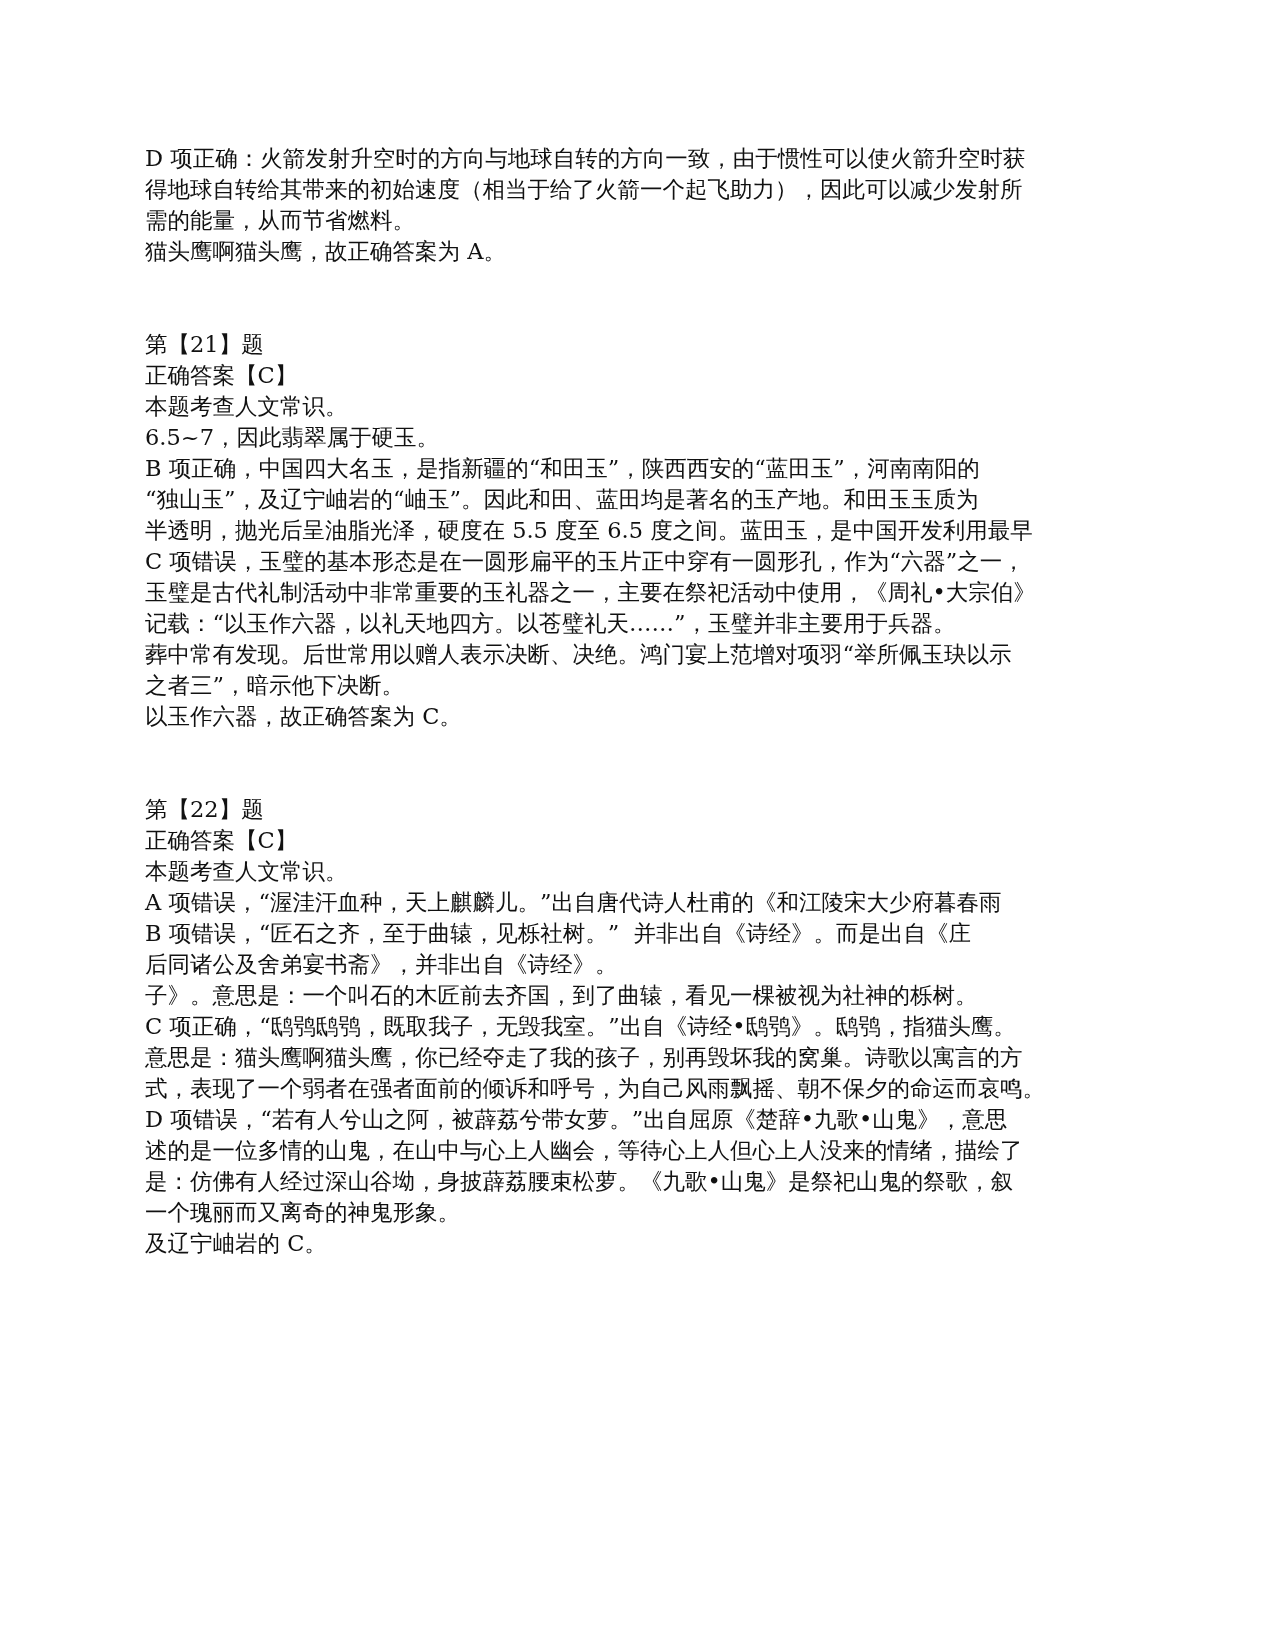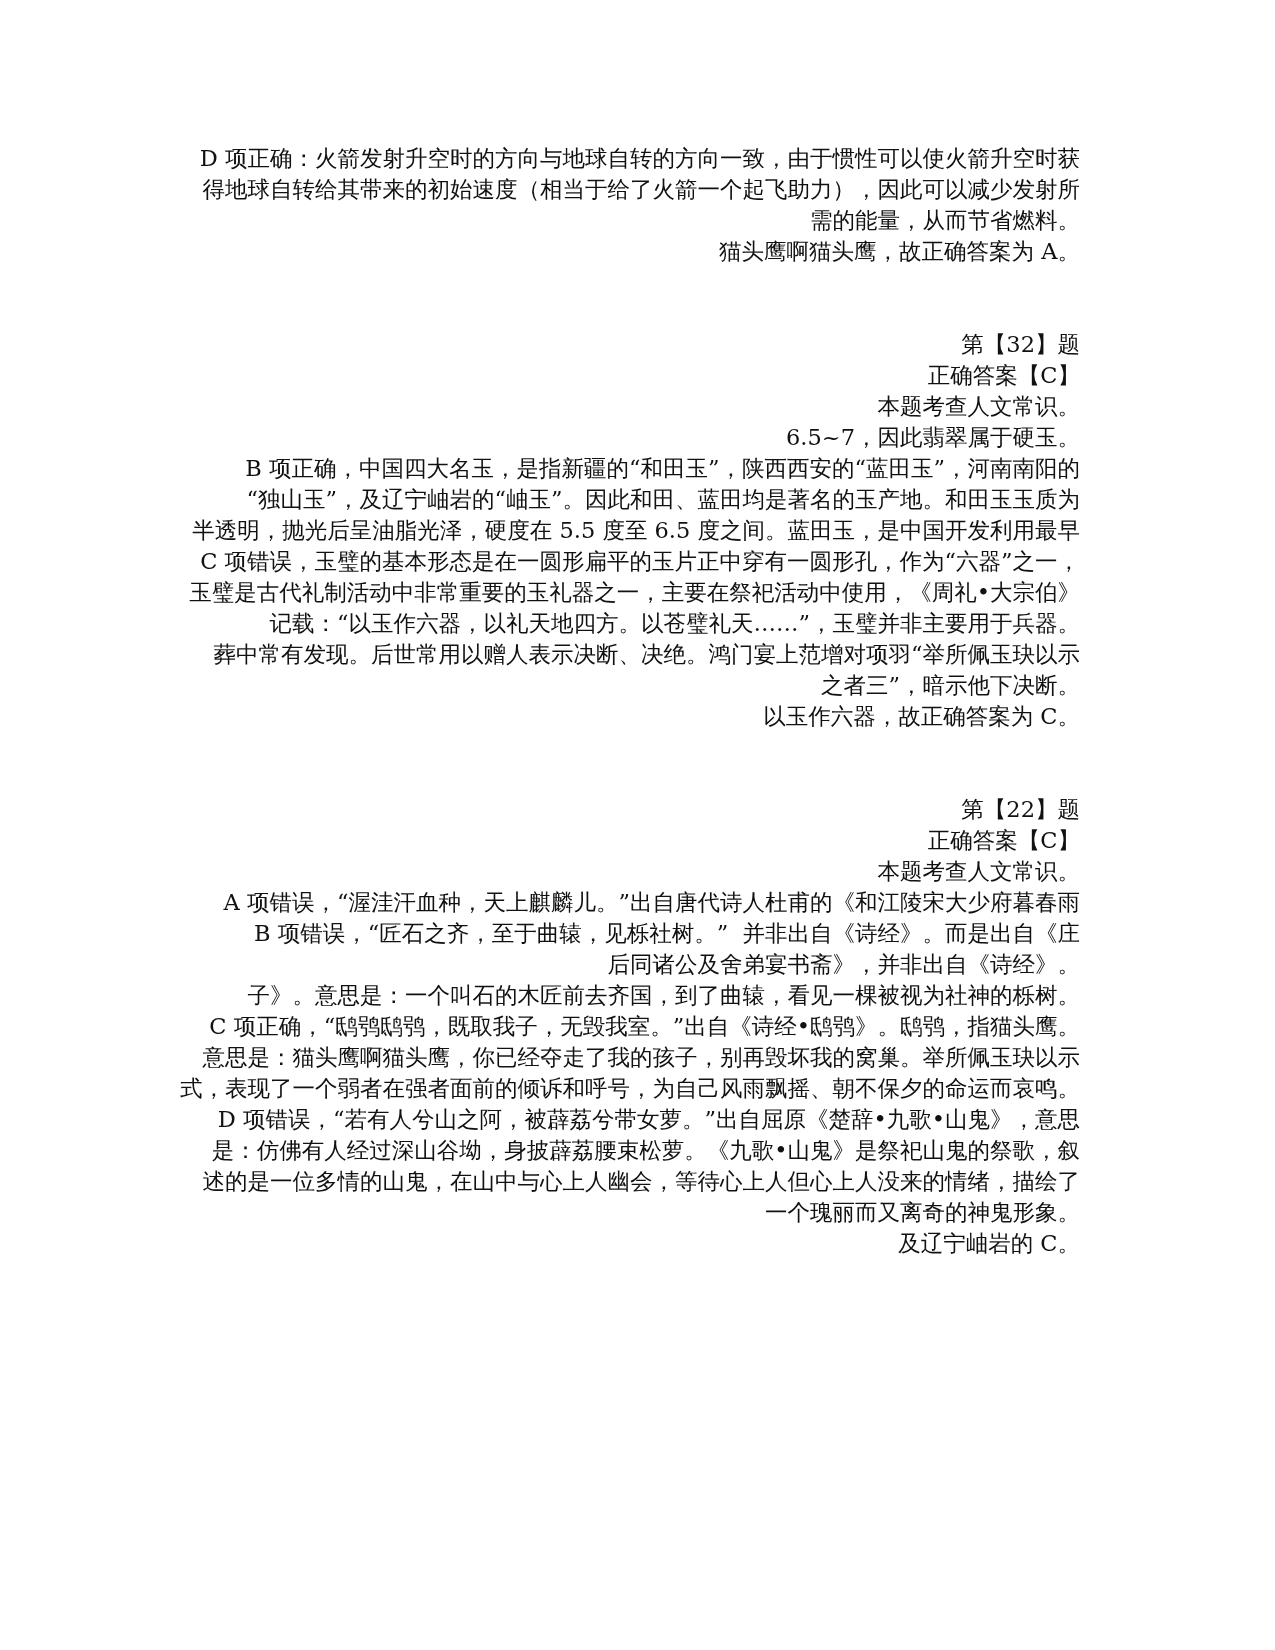--- a/index.html
+++ b/index.html
@@ -2,40 +2,40 @@
 <html><head>
   <meta charset="utf-8">
   <style>
     html, body { margin: 0; padding: 0; background: #ffffff; }
     body { width: 1275px; height: 1650px; position: relative; overflow: hidden; }
     .page {
       position: absolute; left: 145px; top: 143px; width: 935px;
       font-family: "DejaVu Serif", "Liberation Serif", serif;
       font-size: 22.5px; line-height: 31px; color: #111111;
     }
-    .line { white-space: pre; display: block; height: 31px; text-align: right; }
+    .line { white-space: pre; display: block; height: 31px; }
     .gap { height: 62px; }
     .section { display: block; }
   </style>
 </head>
 <body>
 
 <div class="page">
 
   <div class="section">
     <span class="line">D 项正确：火箭发射升空时的方向与地球自转的方向一致，由于惯性可以使火箭升空时获</span>
     <span class="line">得地球自转给其带来的初始速度（相当于给了火箭一个起飞助力），因此可以减少发射所</span>
     <span class="line">需的能量，从而节省燃料。</span>
     <span class="line">猫头鹰啊猫头鹰，故正确答案为 A。</span>
   </div>
 
   <div class="gap"></div>
 
   <div class="section">
-    <span class="line">第【32】题</span>
+    <span class="line">第【21】题</span>
     <span class="line">正确答案【C】</span>
     <span class="line">本题考查人文常识。</span>
     <span class="line">6.5~7，因此翡翠属于硬玉。</span>
     <span class="line">B 项正确，中国四大名玉，是指新疆的“和田玉”，陕西西安的“蓝田玉”，河南南阳的</span>
     <span class="line">“独山玉”，及辽宁岫岩的“岫玉”。因此和田、蓝田均是著名的玉产地。和田玉玉质为</span>
     <span class="line">半透明，抛光后呈油脂光泽，硬度在 5.5 度至 6.5 度之间。蓝田玉，是中国开发利用最早</span>
     <span class="line">C 项错误，玉璧的基本形态是在一圆形扁平的玉片正中穿有一圆形孔，作为“六器”之一，</span>
     <span class="line">玉璧是古代礼制活动中非常重要的玉礼器之一，主要在祭祀活动中使用，《周礼•大宗伯》</span>
     <span class="line">记载：“以玉作六器，以礼天地四方。以苍璧礼天……”，玉璧并非主要用于兵器。</span>
     <span class="line">葬中常有发现。后世常用以赠人表示决断、决绝。鸿门宴上范增对项羽“举所佩玉玦以示</span>
@@ -47,22 +47,22 @@
 
   <div class="section">
     <span class="line">第【22】题</span>
     <span class="line">正确答案【C】</span>
     <span class="line">本题考查人文常识。</span>
     <span class="line">A 项错误，“渥洼汗血种，天上麒麟儿。”出自唐代诗人杜甫的《和江陵宋大少府暮春雨</span>
     <span class="line">B 项错误，“匠石之齐，至于曲辕，见栎社树。”  并非出自《诗经》。而是出自《庄</span>
     <span class="line">后同诸公及舍弟宴书斋》，并非出自《诗经》。</span>
     <span class="line">子》。意思是：一个叫石的木匠前去齐国，到了曲辕，看见一棵被视为社神的栎树。</span>
     <span class="line">C 项正确，“鸱鸮鸱鸮，既取我子，无毁我室。”出自《诗经•鸱鸮》。鸱鸮，指猫头鹰。</span>
-    <span class="line">意思是：猫头鹰啊猫头鹰，你已经夺走了我的孩子，别再毁坏我的窝巢。举所佩玉玦以示</span>
+    <span class="line">意思是：猫头鹰啊猫头鹰，你已经夺走了我的孩子，别再毁坏我的窝巢。诗歌以寓言的方</span>
     <span class="line">式，表现了一个弱者在强者面前的倾诉和呼号，为自己风雨飘摇、朝不保夕的命运而哀鸣。</span>
     <span class="line">D 项错误，“若有人兮山之阿，被薜荔兮带女萝。”出自屈原《楚辞•九歌•山鬼》，意思</span>
+    <span class="line">述的是一位多情的山鬼，在山中与心上人幽会，等待心上人但心上人没来的情绪，描绘了</span>
     <span class="line">是：仿佛有人经过深山谷坳，身披薜荔腰束松萝。《九歌•山鬼》是祭祀山鬼的祭歌，叙</span>
-    <span class="line">述的是一位多情的山鬼，在山中与心上人幽会，等待心上人但心上人没来的情绪，描绘了</span>
     <span class="line">一个瑰丽而又离奇的神鬼形象。</span>
     <span class="line">及辽宁岫岩的 C。</span>
   </div>
 
 </div>
 
 </body></html>

